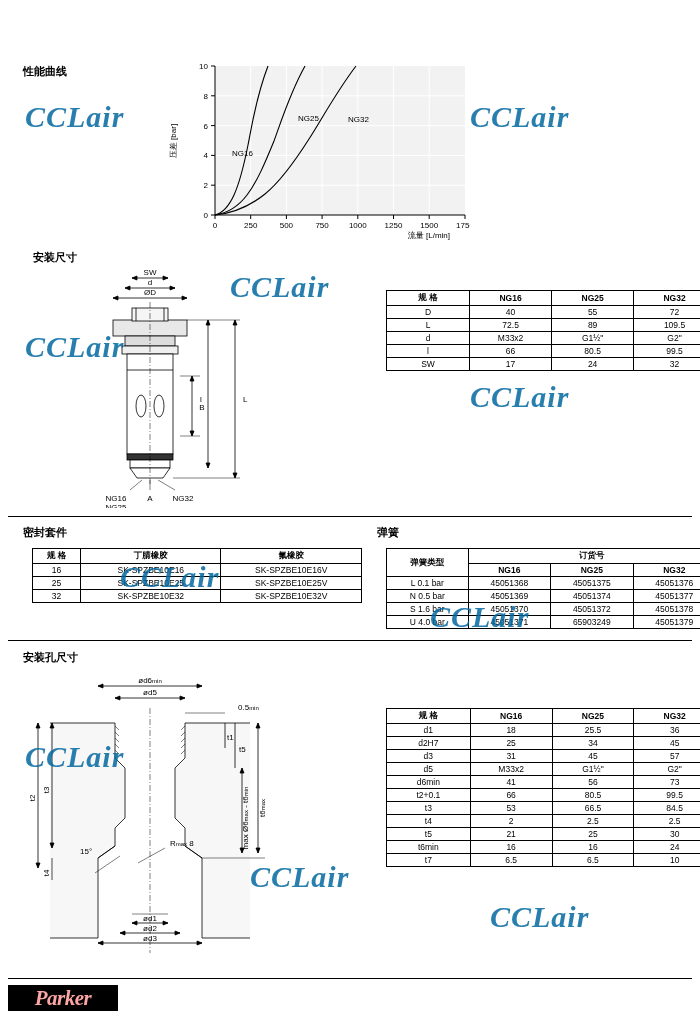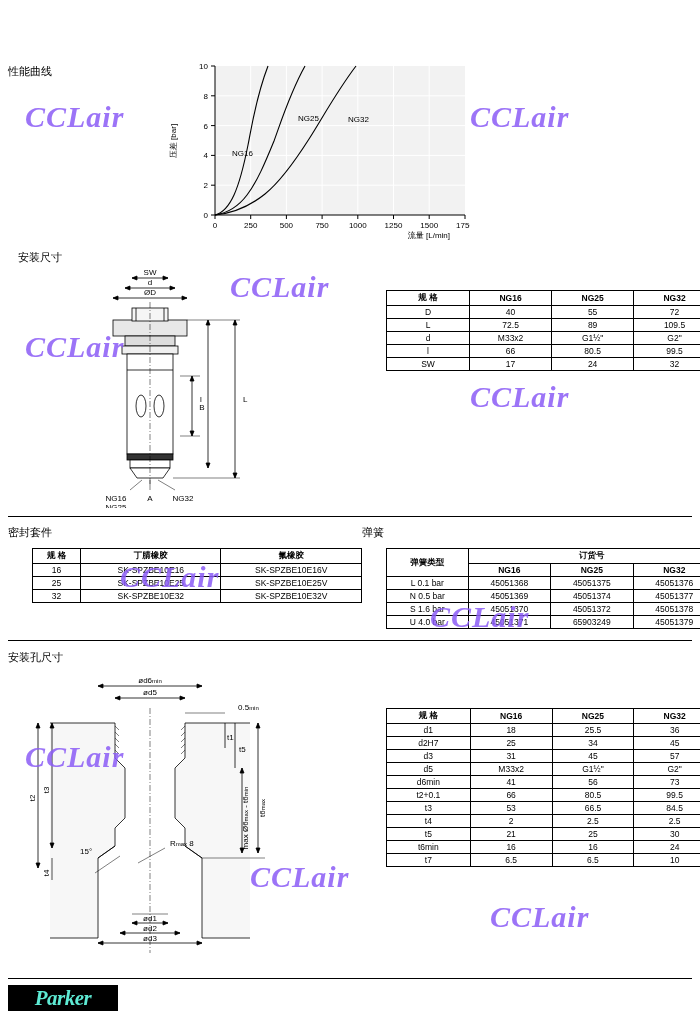--- a/index.html
+++ b/index.html
@@ -12,33 +12,33 @@
 
   
   .hdr{position:absolute;left:0;top:0;width:700px;height:40px;}
   .hdr .l1{position:absolute;left:8px;top:4px;font-size:9.5px;}
   .hdr .l2{position:absolute;left:8px;top:18px;font-size:12px;font-weight:bold;}
   .hdr .r1{position:absolute;left:352px;top:3px;font-size:12px;font-weight:bold;}
   .hdr .r2{position:absolute;left:352px;top:20px;font-size:12px;font-weight:bold;font-style:italic;letter-spacing:.5px;}
   .hdr .rule{position:absolute;left:8px;top:38px;width:684px;height:1px;background:#000;}
 
   
-  .sect{position:absolute;font-size:11px;font-weight:normal;}
+  .sect{position:absolute;font-size:11px;font-weight:bold;margin-left:15px;}
 
   
   table.grid{border-collapse:collapse;font-size:8.5px;position:absolute;margin-left:24px;}
   table.grid td,table.grid th{border:1px solid #000;text-align:center;padding:1px 2px;font-weight:normal;}
   table.grid th{font-weight:bold;}
   .hdrow td,.hdrow th{font-weight:bold;}
   .chartsvg{position:absolute;left:150px;top:55px;}
 
   .wm{position:absolute;font-family:"Liberation Serif",serif;font-style:italic;font-weight:bold;
-      color:#8b5cf6;font-size:30px;opacity:.85;pointer-events:none;letter-spacing:1px;}
-
-  .parker{position:absolute;left:8px;top:985px;width:110px;height:26px;background:#000;color:#5eead4;
+      color:#0369a1;font-size:30px;opacity:.85;pointer-events:none;letter-spacing:1px;}
+
+  .parker{position:absolute;left:8px;top:985px;width:110px;height:26px;background:#000;color:#fca5a5;
           font-family:"Liberation Serif",serif;font-style:italic;font-weight:bold;font-size:21px;
           display:flex;align-items:center;justify-content:center;letter-spacing:-.5px;}
   .diag{position:absolute;}
 </style>
 </head>
 <body>
 
 <div class="page">
 
 

